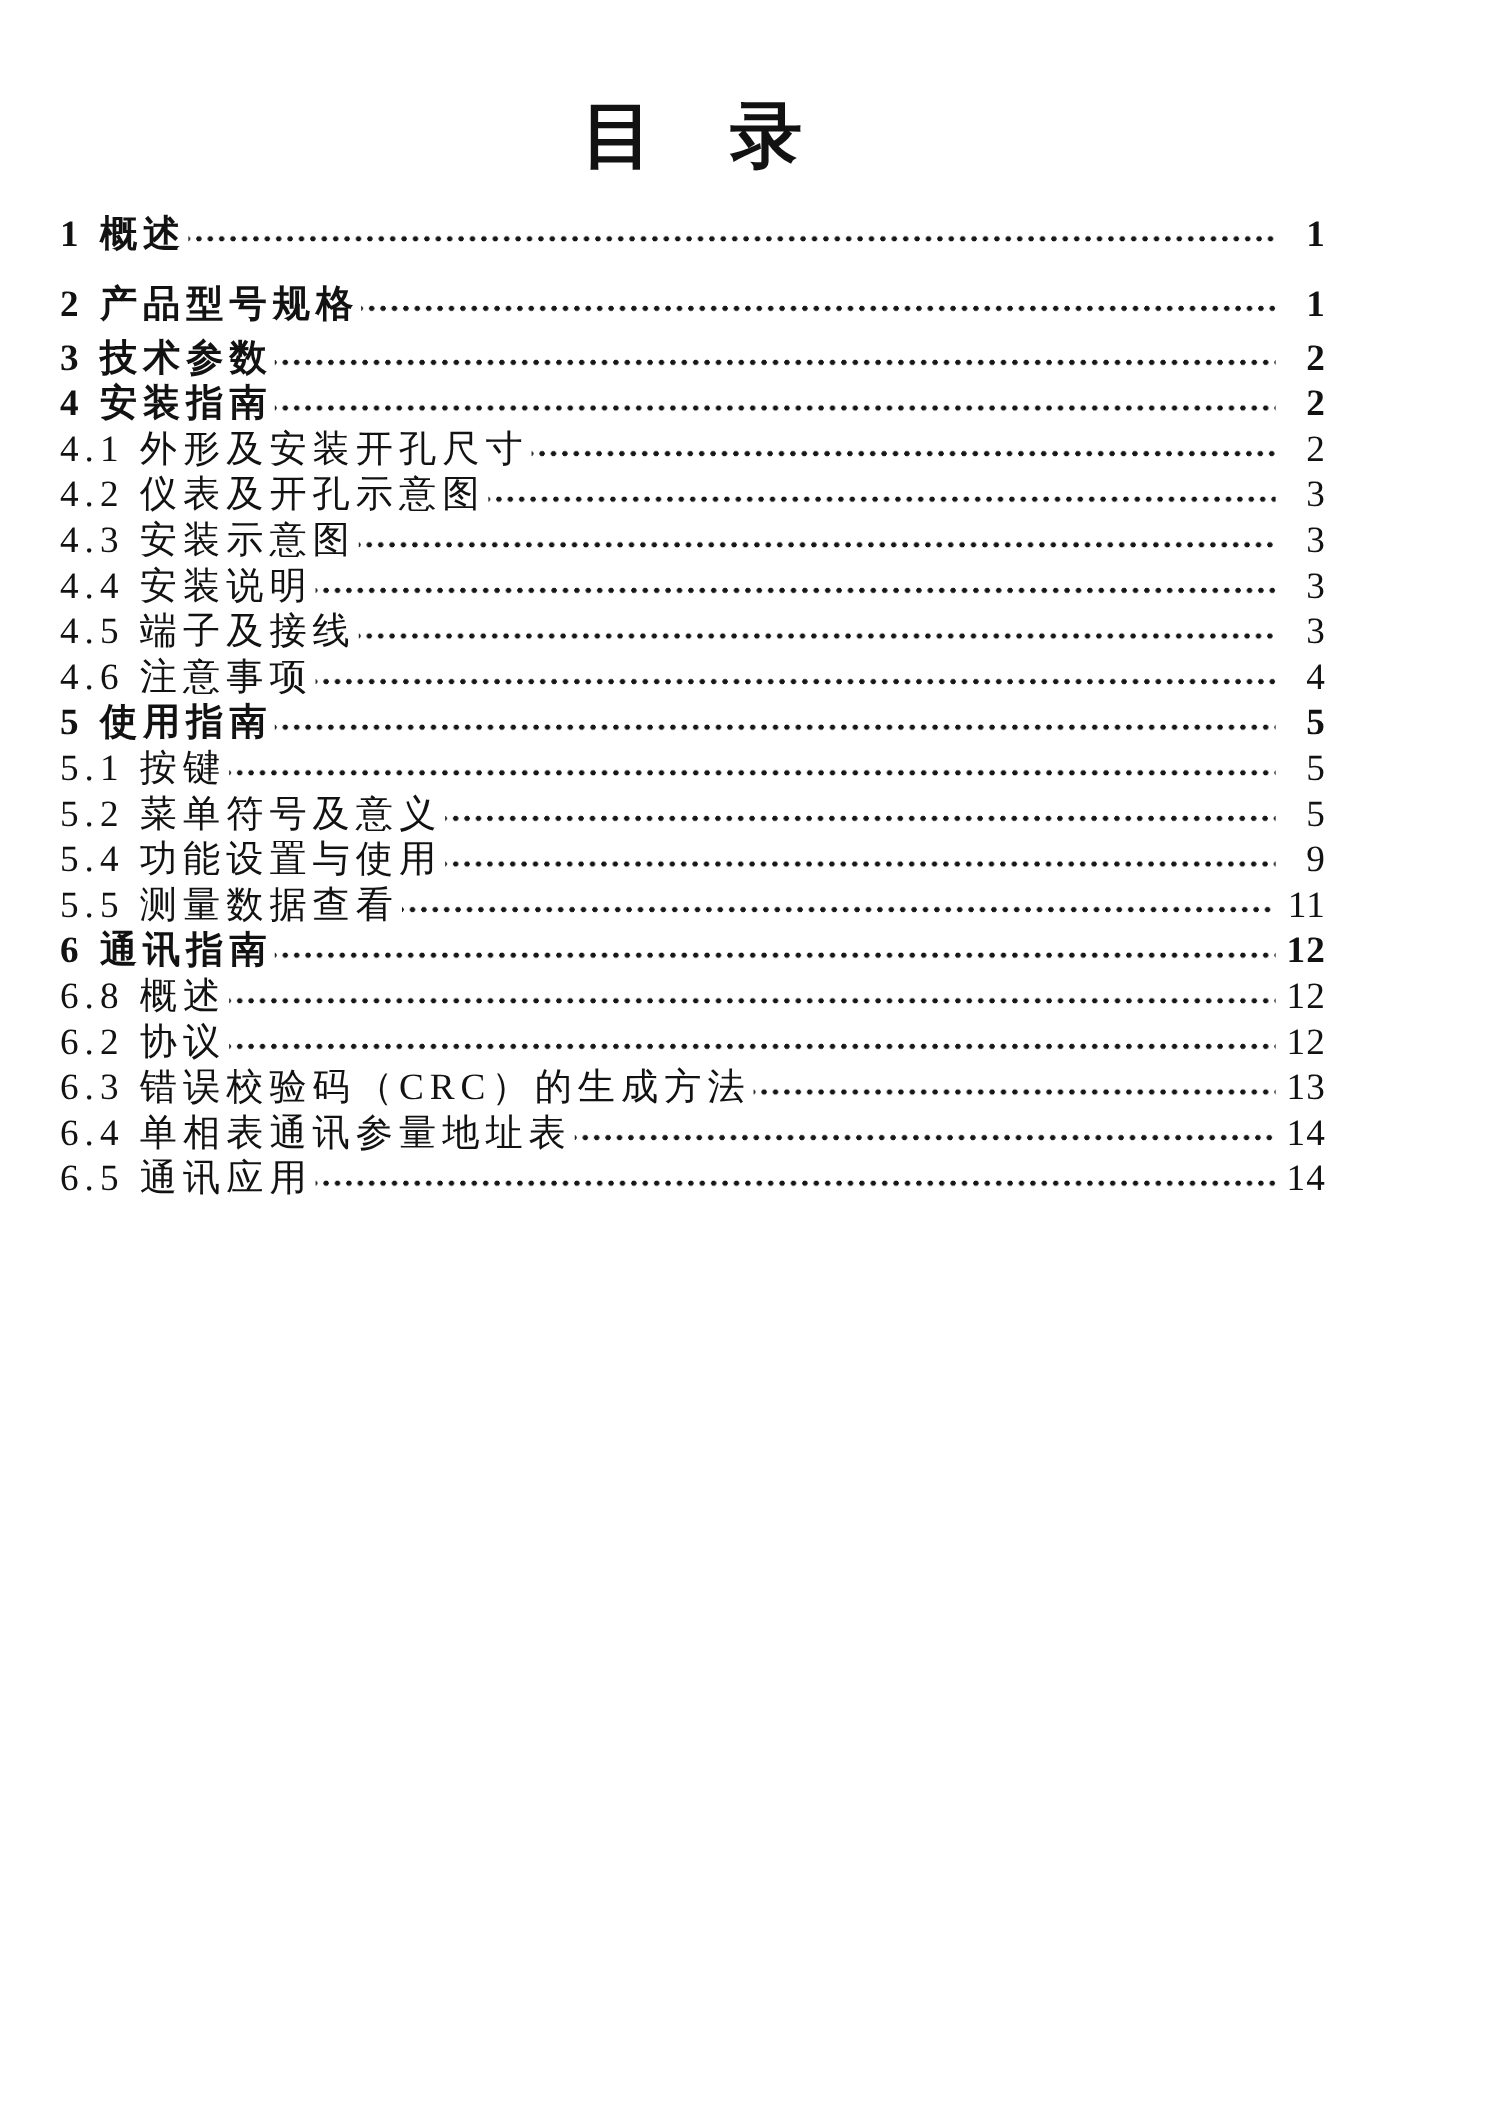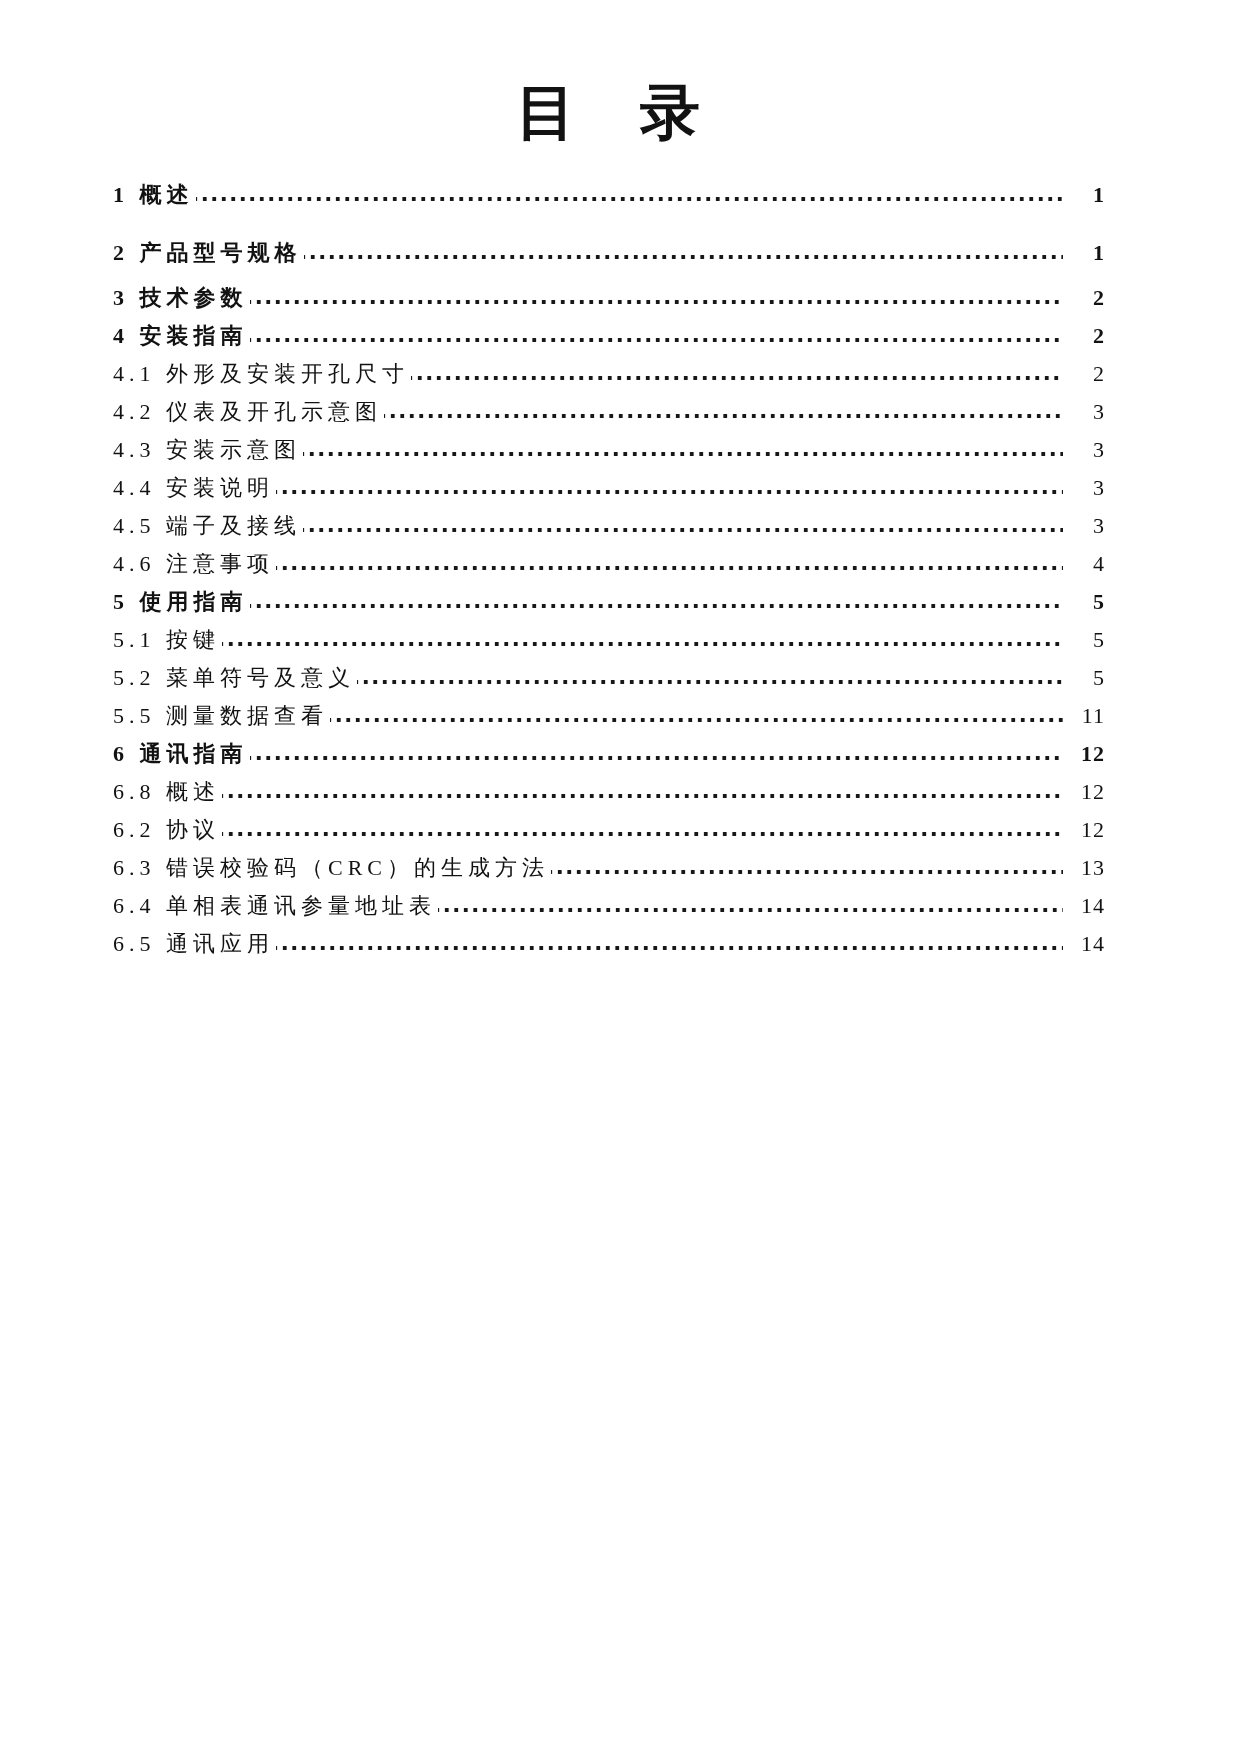--- a/index.html
+++ b/index.html
@@ -7,42 +7,42 @@
     padding: 0;
     background: #ffffff;
   }
   .page {
     position: relative;
     width: 1241px;
     height: 1299px;
     margin: 0 auto;
     background: #ffffff;
     box-sizing: border-box;
-    padding: 80px 136px 0 113px;
+    padding: 80px 136px 0 50px;
     font-family: "Liberation Serif", "DejaVu Serif", serif;
     color: #121212;
     overflow: hidden;
   }
   .doc-title {
     text-align: center;
     font-size: 60px;
     line-height: 1.1;
     font-weight: bold;
     white-space: pre;
     margin: 0 0 30px 0;
     letter-spacing: 2px;
   }
   .toc-list {
     width: 100%;
   }
   .toc-row {
     display: flex;
     align-items: center;
     height: 38px;
-    font-size: 22px;
+    font-size: 31px;
     line-height: 38px;
   }
   
   .toc-row:nth-child(1) { margin-bottom: 20px; }
   .toc-row:nth-child(2) { margin-bottom: 7px; justify-content: center; }
   .toc-row.lvl1 { font-weight: bold; }
   .toc-row.lvl2 { font-weight: normal; align-items: flex-end; }
   .toc-label {
     white-space: pre;
     letter-spacing: 5px;
@@ -130,20 +130,25 @@
         <span class="toc-label">5.1 按键</span>
         <span class="leader"></span>
         <span class="toc-page">5</span>
       </div>
       <div class="toc-row lvl2">
         <span class="toc-label">5.2 菜单符号及意义</span>
         <span class="leader"></span>
         <span class="toc-page">5</span>
       </div>
       <div class="toc-row lvl2">
+        <span class="toc-label">5.4 功能设置与使用</span>
+        <span class="leader"></span>
+        <span class="toc-page">9</span>
+      </div>
+      <div class="toc-row lvl2">
         <span class="toc-label">5.5 测量数据查看</span>
         <span class="leader"></span>
         <span class="toc-page">11</span>
       </div>
       <div class="toc-row lvl1">
         <span class="toc-label">6 通讯指南</span>
         <span class="leader"></span>
         <span class="toc-page">12</span>
       </div>
       <div class="toc-row lvl2">

